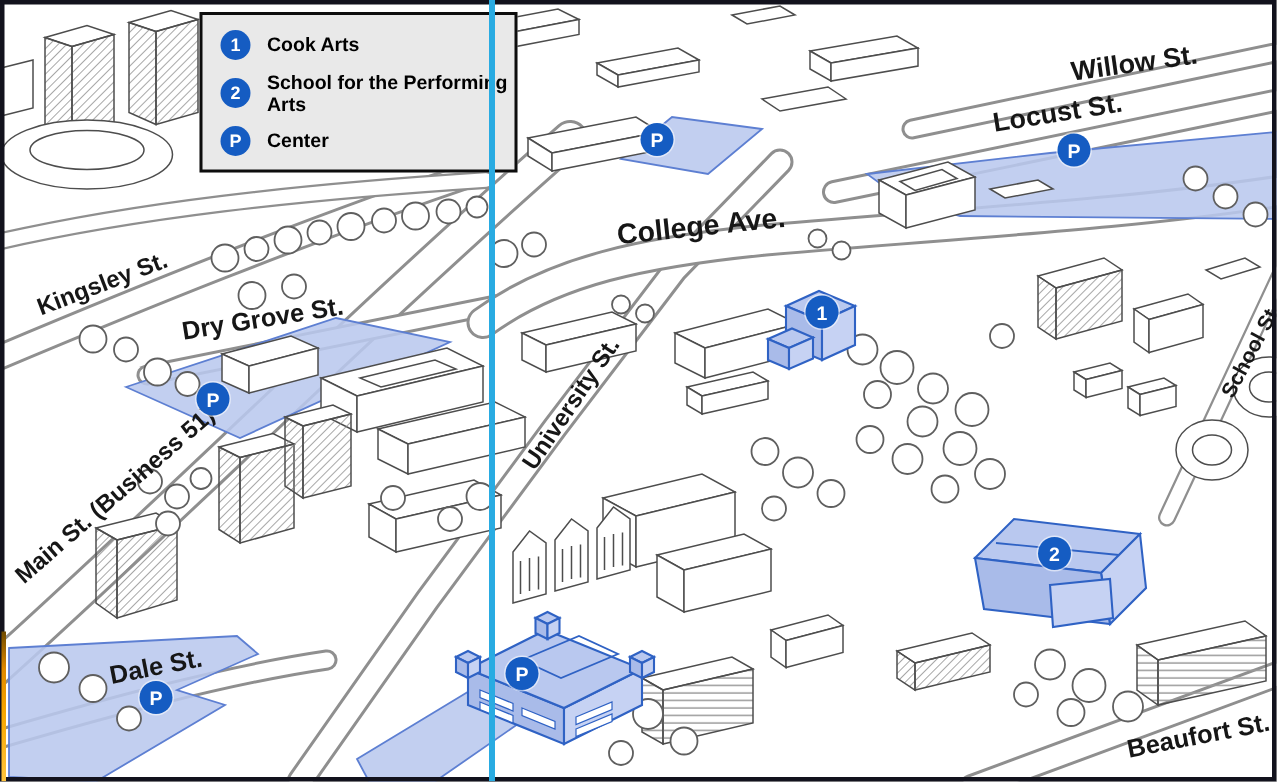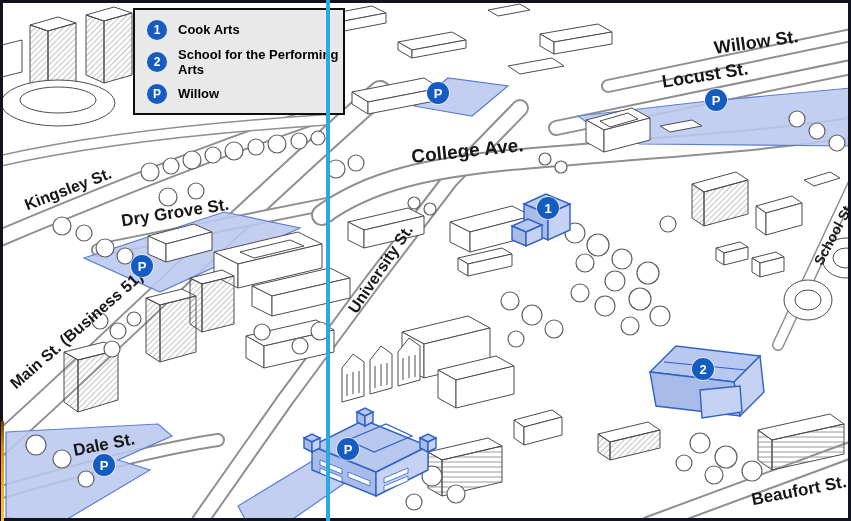--- a/index.html
+++ b/index.html
@@ -389,21 +389,21 @@
     <div class="legend-row">
       <span class="badge">1</span>
       <span class="legend-label">Cook Arts</span>
     </div>
     <div class="legend-row">
       <span class="badge">2</span>
       <span class="legend-label">School for the Performing Arts</span>
     </div>
     <div class="legend-row">
       <span class="badge">P</span>
-      <span class="legend-label">Willow</span>
+      <span class="legend-label">Center</span>
     </div>
   </div>
 
   <div class="frame-border"></div>
   <div class="edge-strip"></div>
   <div class="guide-line"></div>
 
 </div>
 
 </body></html>

